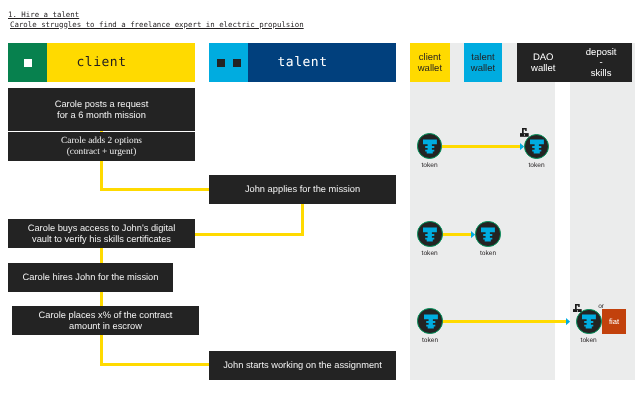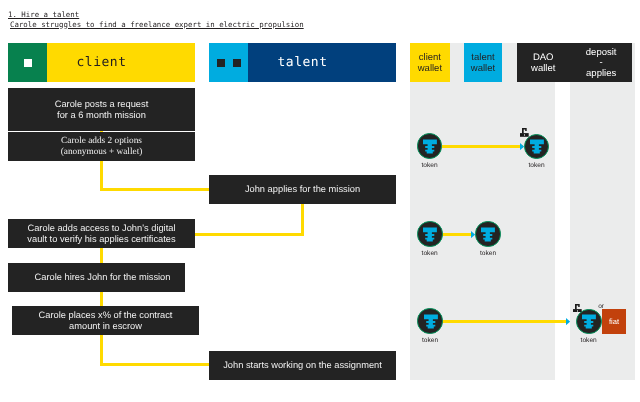--- a/index.html
+++ b/index.html
@@ -80,46 +80,46 @@
     <span>talent</span>
     <span>wallet</span>
   </div>
   <div class="whead" style="left:516.7px;top:43px;width:53px;height:39px;background:#232323;color:#ffffff;">
     <span>DAO</span>
     <span>wallet</span>
   </div>
   <div class="whead" style="left:570.4px;top:43px;width:61.5px;height:39px;background:#232323;color:#ffffff;line-height:10.4px;">
     <span>deposit</span>
     <span>-</span>
-    <span>applies</span>
+    <span>skills</span>
   </div>
 
   <div class="conn" style="left:100px;top:117px;width:3px;height:16px;"></div>
   <div class="conn" style="left:100px;top:161px;width:3px;height:30px;"></div>
   <div class="conn" style="left:100px;top:188px;width:110px;height:3px;"></div>
   <div class="conn" style="left:301px;top:204px;width:3px;height:31px;"></div>
   <div class="conn" style="left:194.5px;top:232.5px;width:109.5px;height:3px;"></div>
   <div class="conn" style="left:100px;top:248px;width:3px;height:16px;"></div>
   <div class="conn" style="left:100px;top:292px;width:3px;height:14px;"></div>
   <div class="conn" style="left:100px;top:335px;width:3px;height:30px;"></div>
   <div class="conn" style="left:100px;top:363px;width:110px;height:3px;"></div>
 
   <div class="step" style="left:8px;top:88px;width:187px;height:43px;">
     <span>Carole posts a request</span>
     <span>for a 6 month mission</span>
   </div>
   <div class="step" style="left:8px;top:132px;width:187px;height:29.4px;font-family:Liberation Serif, serif;">
     <span>Carole adds 2 options</span>
-    <span>(anonymous + wallet)</span>
+    <span>(contract + urgent)</span>
   </div>
   <div class="step" style="left:8px;top:219px;width:187px;height:29.4px;">
-    <span>Carole adds access to John's digital</span>
-    <span>vault to verify his applies certificates</span>
-  </div>
-  <div class="step" style="left:8px;top:263px;width:165px;height:29.4px;padding-left:12px;">
+    <span>Carole buys access to John's digital</span>
+    <span>vault to verify his skills certificates</span>
+  </div>
+  <div class="step" style="left:8px;top:263px;width:165px;height:29.4px;">
     <span>Carole hires John for the mission</span>
   </div>
   <div class="step" style="left:12px;top:306px;width:187px;height:29.4px;">
     <span>Carole places x% of the contract</span>
     <span>amount in escrow</span>
   </div>
 
   <div class="step" style="left:209px;top:351px;width:187px;height:29.4px;">
     <span>John starts working on the assignment</span>
   </div>

